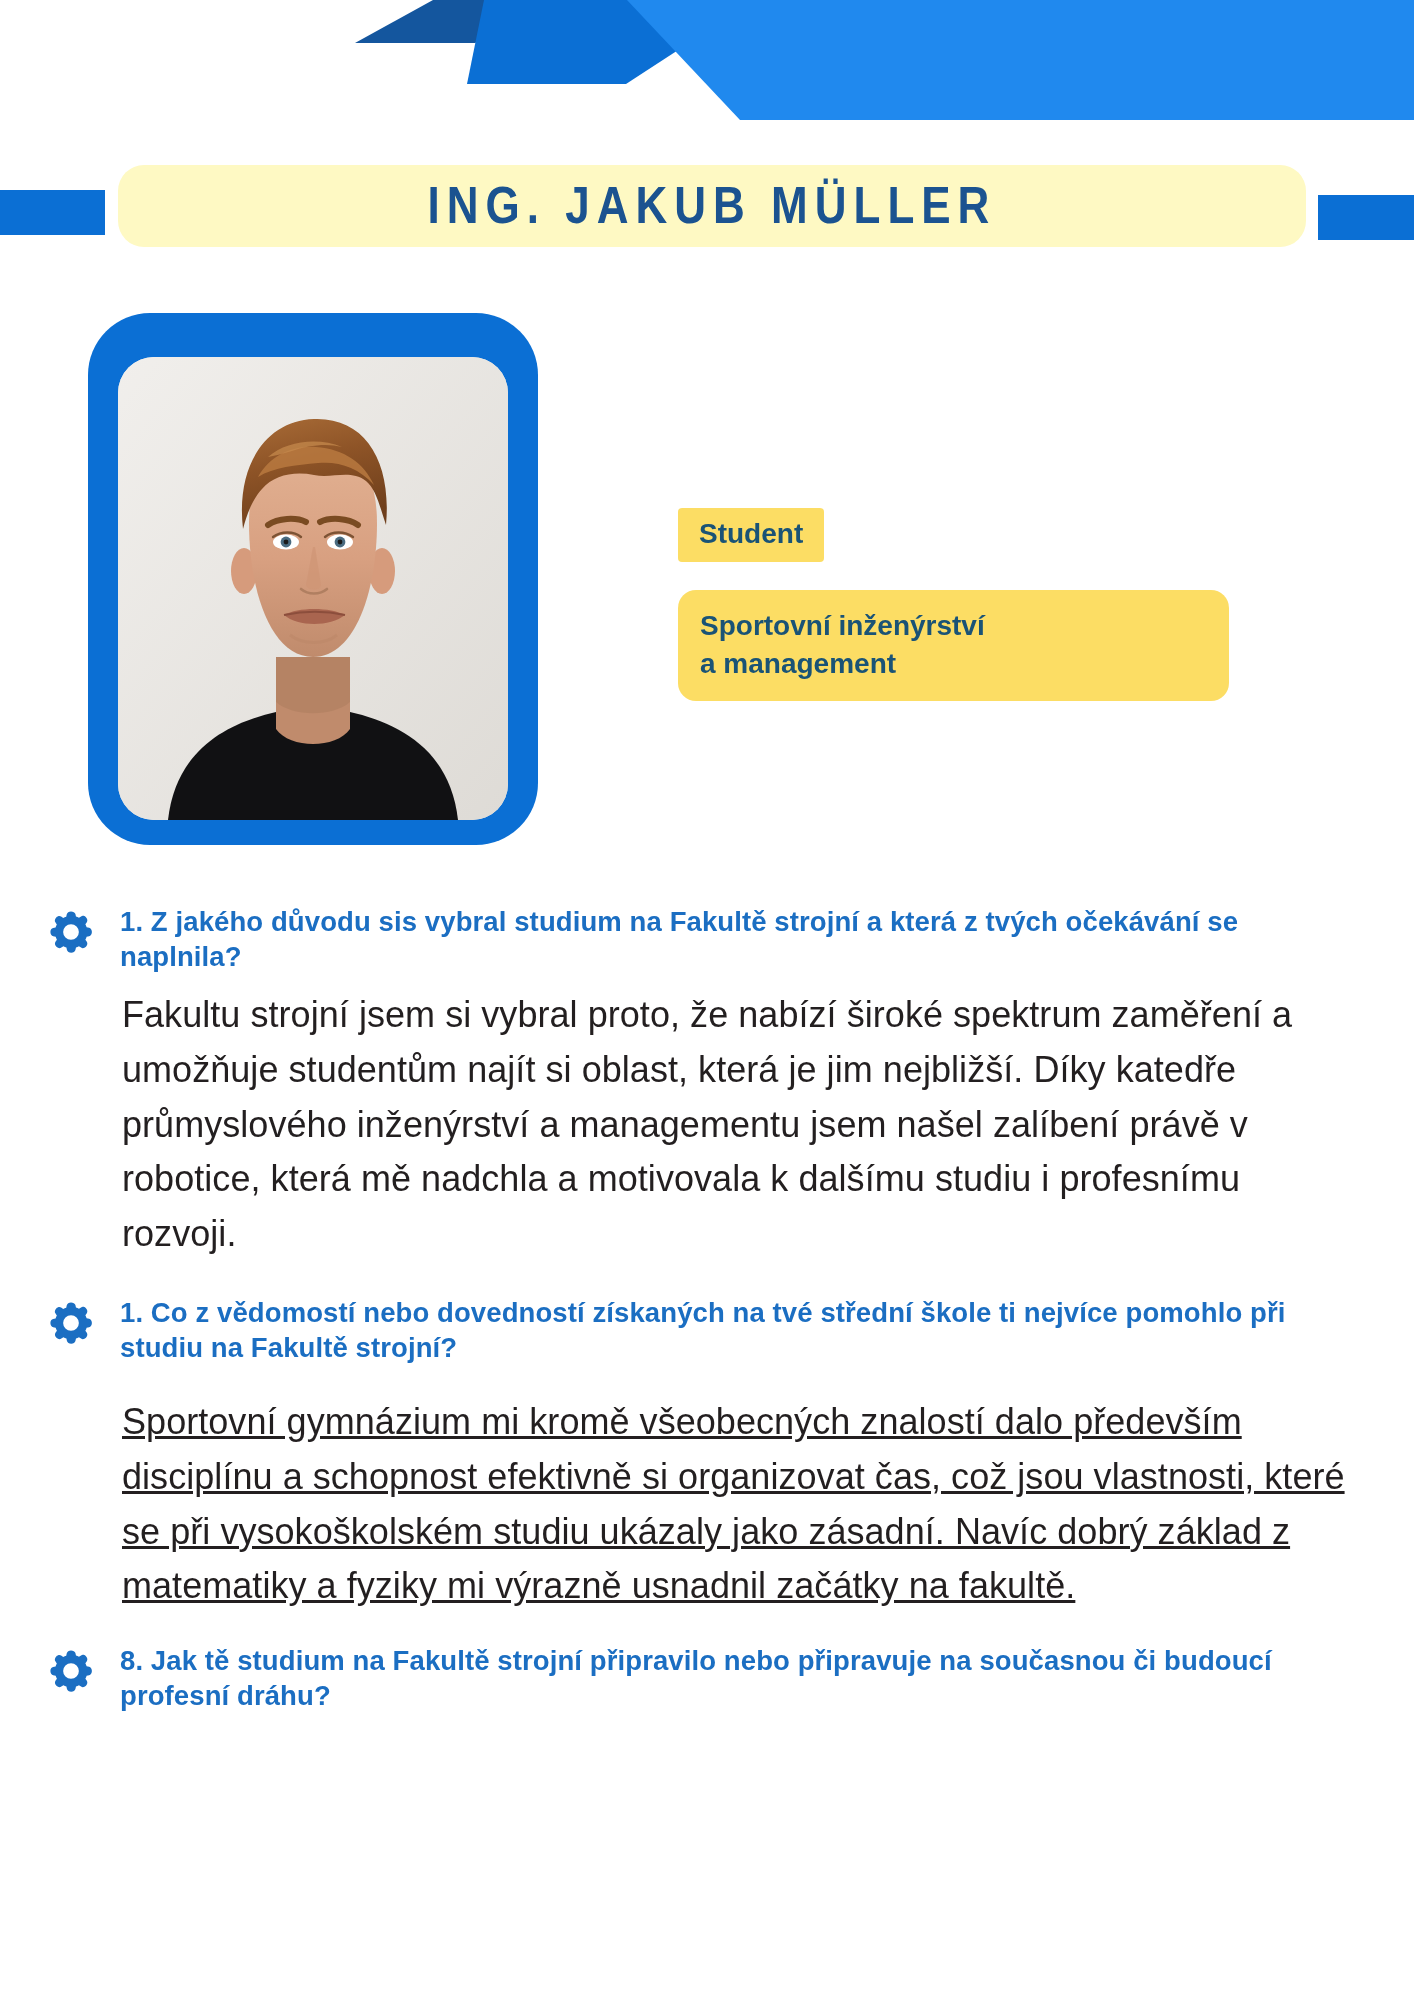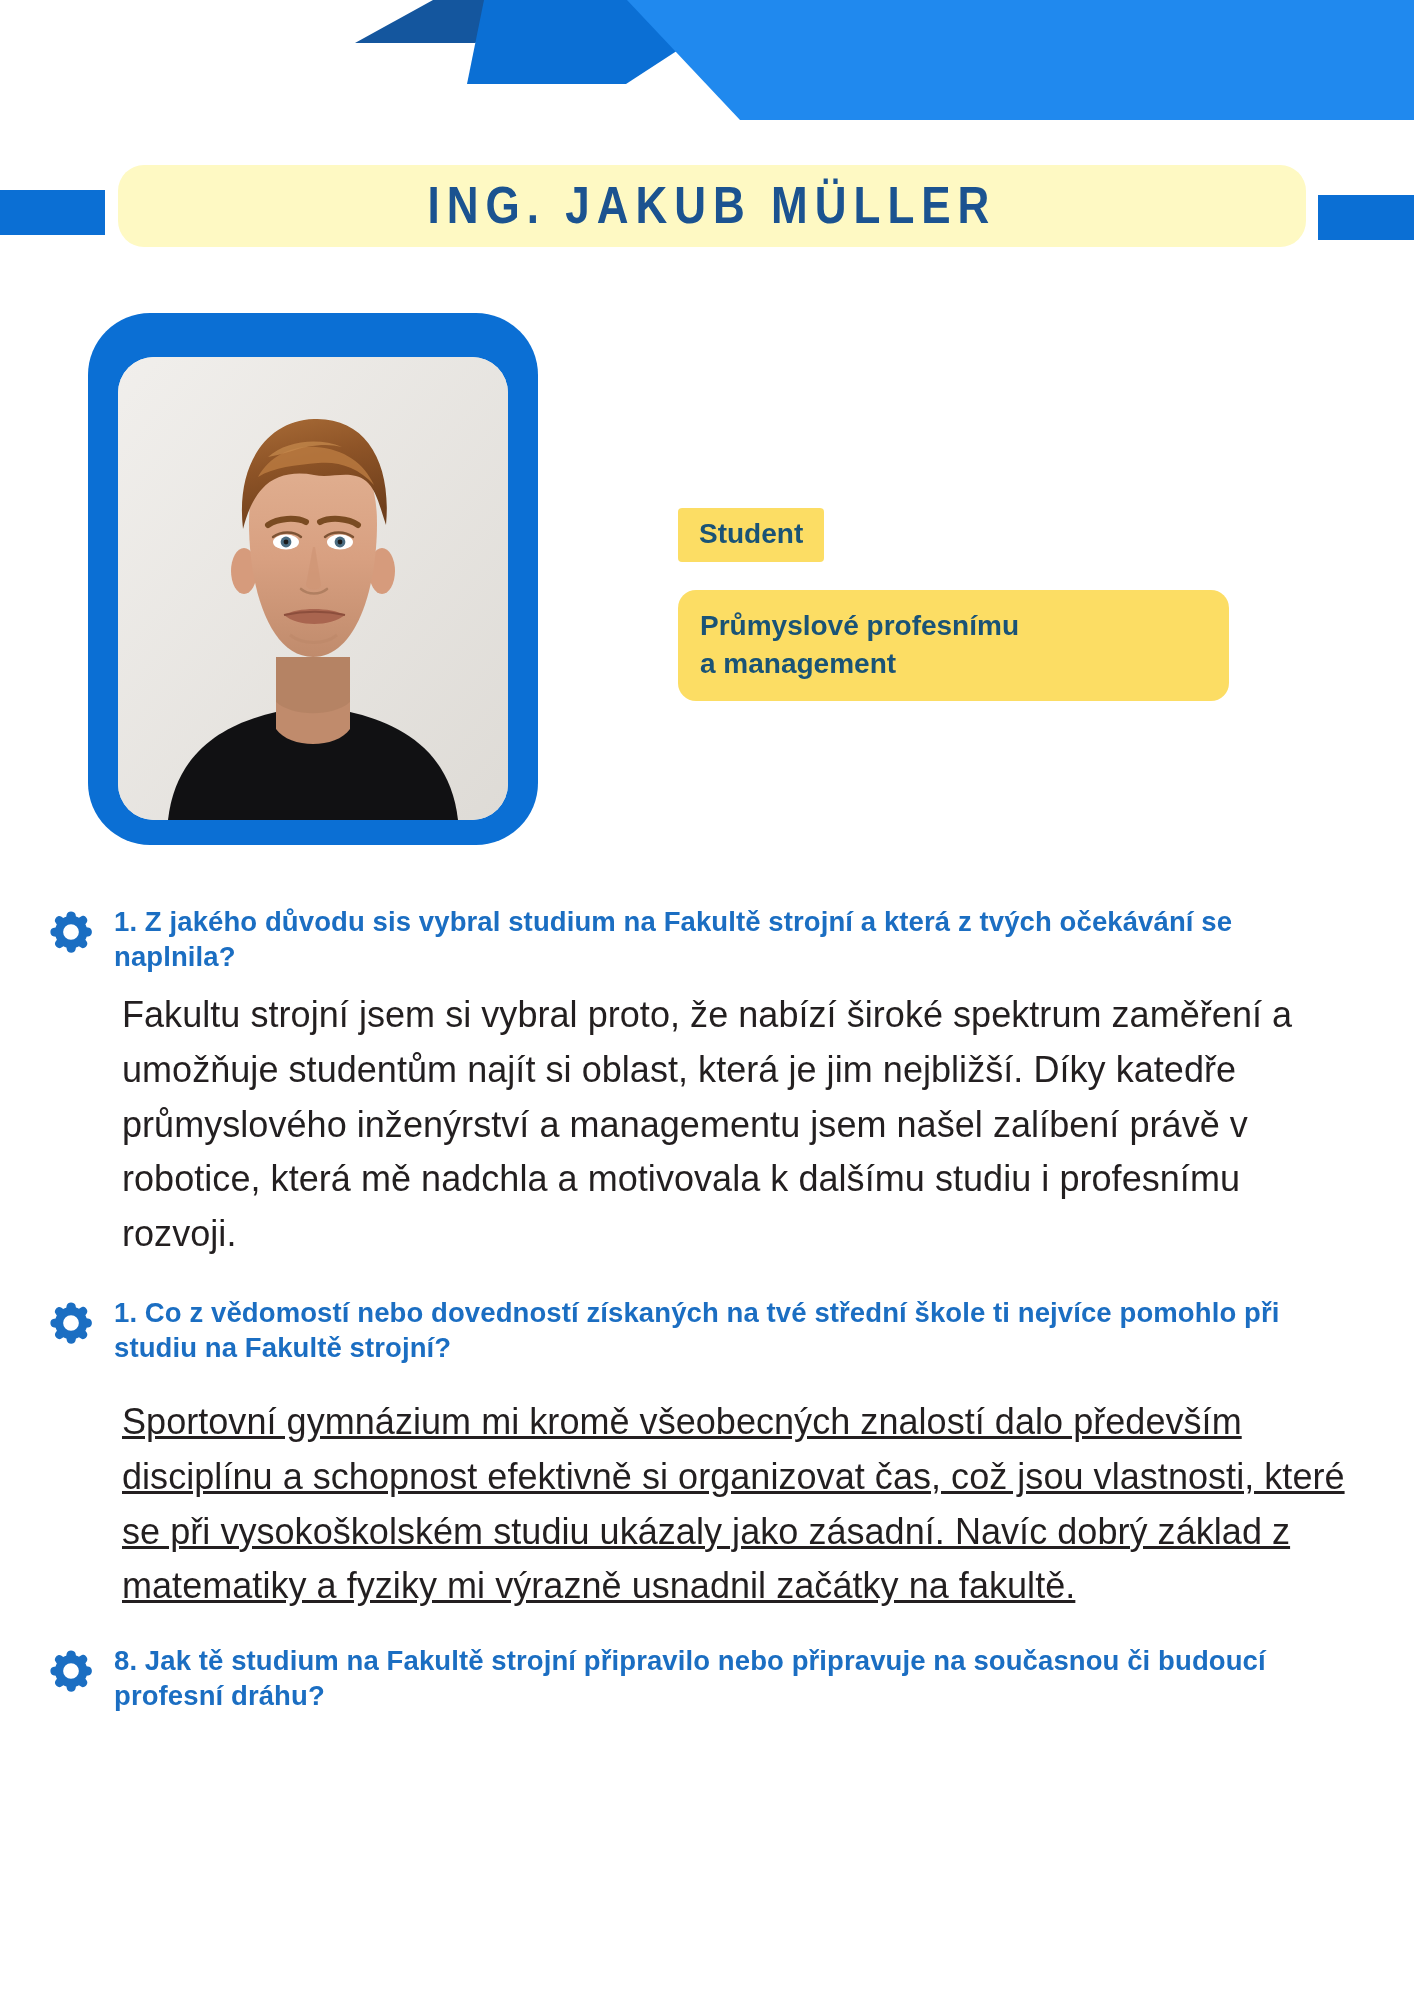--- a/index.html
+++ b/index.html
@@ -117,21 +117,21 @@
   
   .qa-section {
     position: absolute;
     left: 0; top: 905px;
     width: 1414px;
   }
   .qa-block { position: relative; }
   .q-row {
     display: flex;
     align-items: flex-start;
-    gap: 6px;
+    gap: 12px;
   }
   .gear-icon {
     flex: 0 0 auto;
     width: 46px; height: 46px;
     margin-left: 48px;
     margin-top: 4px;
   }
   .q-text {
     flex: 1 1 auto;
     margin-left: 14px;
@@ -241,21 +241,21 @@
         <path d="M172 278 C185 288 207 288 219 278" stroke="#bc8668" stroke-width="3" fill="none" opacity="0.55"></path>
       </g>
     </svg>
   </div>
 </div>
 
 <div class="badge badge-role">
   <span>Student</span>
 </div>
 <div class="badge badge-program">
-  <div>Průmyslové profesnímu</div>
+  <div>Sportovní inženýrství</div>
   <div>a management</div>
 </div>
 
 <div class="qa-section">
 
   <div class="qa-block" style="margin-bottom:34px;">
     <div class="q-row">
       <svg class="gear-icon" viewBox="0 0 48 48">
         <path fill="#1b6ec2" d="M24 2.5c-2.2 0-4 1.2-4.4 2.9l-.6 2.6a16 16 0 0 0-3.1 1.3l-2.2-1.5c-1.5-1-3.6-.6-5.1 1s-1.9 3.6-.9 5.1l1.5 2.2a16 16 0 0 0-1.3 3.1l-2.6.6C3.7 20 2.5 21.8 2.5 24s1.2 4 2.9 4.4l2.6.6c.3 1.1.8 2.1 1.3 3.1l-1.5 2.2c-1 1.5-.6 3.6 1 5.1s3.6 1.9 5.1.9l2.2-1.5c1 .6 2 1 3.1 1.3l.6 2.6c.4 1.7 2.2 2.9 4.4 2.9s4-1.2 4.4-2.9l.6-2.6a16 16 0 0 0 3.1-1.3l2.2 1.5c1.5 1 3.6.6 5.1-.9s1.9-3.6.9-5.1l-1.5-2.2c.6-1 1-2 1.3-3.1l2.6-.6c1.7-.4 2.9-2.2 2.9-4.4s-1.2-4-2.9-4.4l-2.6-.6a16 16 0 0 0-1.3-3.1l1.5-2.2c1-1.5.6-3.6-.9-5.1s-3.6-1.9-5.1-.9l-2.2 1.5a16 16 0 0 0-3.1-1.3l-.6-2.6C28 3.7 26.2 2.5 24 2.5zm0 13.3a8.2 8.2 0 1 1 0 16.4 8.2 8.2 0 0 1 0-16.4z"></path>
       </svg>

